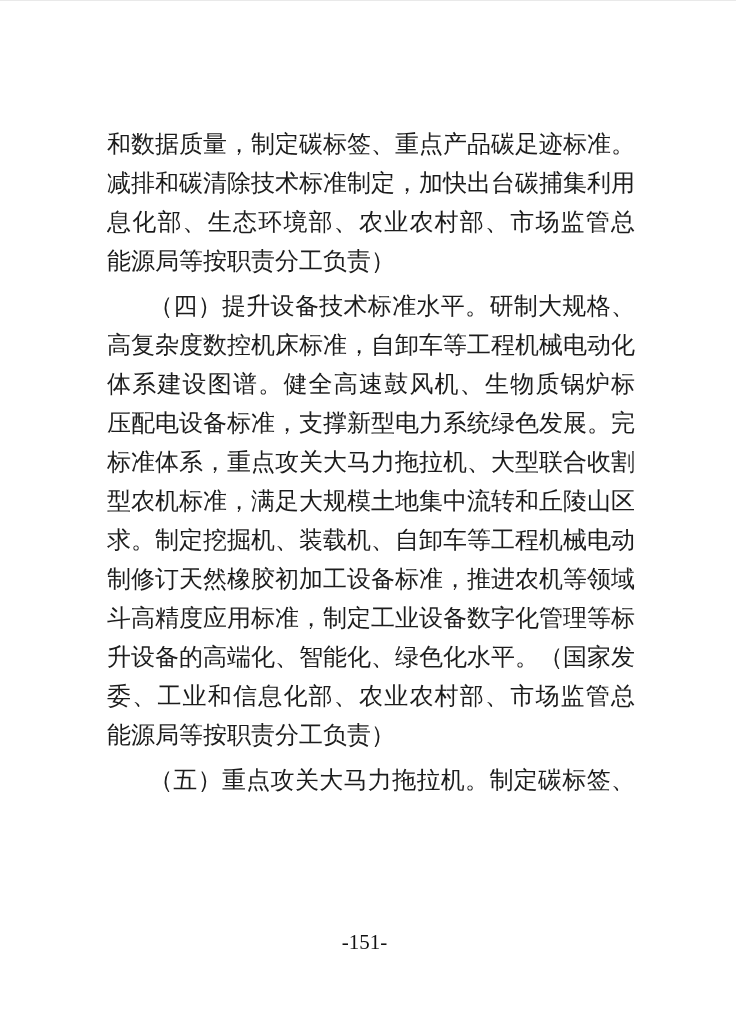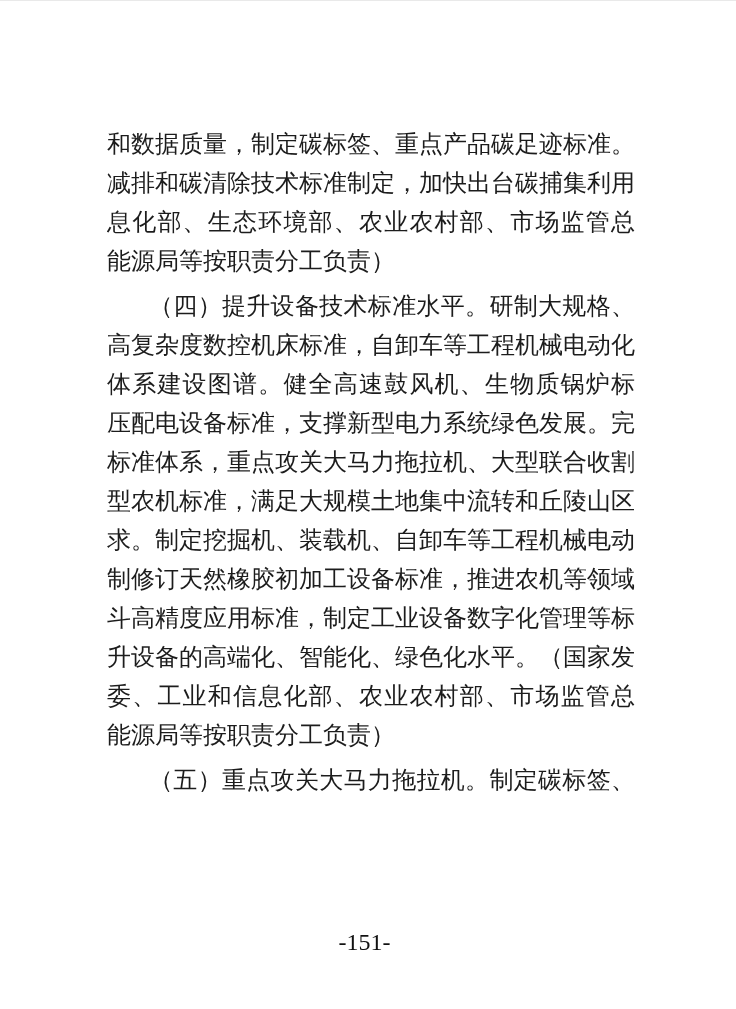--- a/index.html
+++ b/index.html
@@ -50,21 +50,21 @@
   }
   .page-number {
     position: absolute;
     top: 926px;
     left: 0;
     width: 729px;
     height: 30px;
     line-height: 30px;
     text-align: right;
     text-align-last: center;
-    font-size: 24px;
+    font-size: 21px;
     color: #111111;
   }
 </style>
 </head>
 <body>
 
 <div class="page">
   <div class="text-block">
 
     <div class="line">和数据质量，制定碳标签、重点产品碳足迹标准。推动碳</div>

